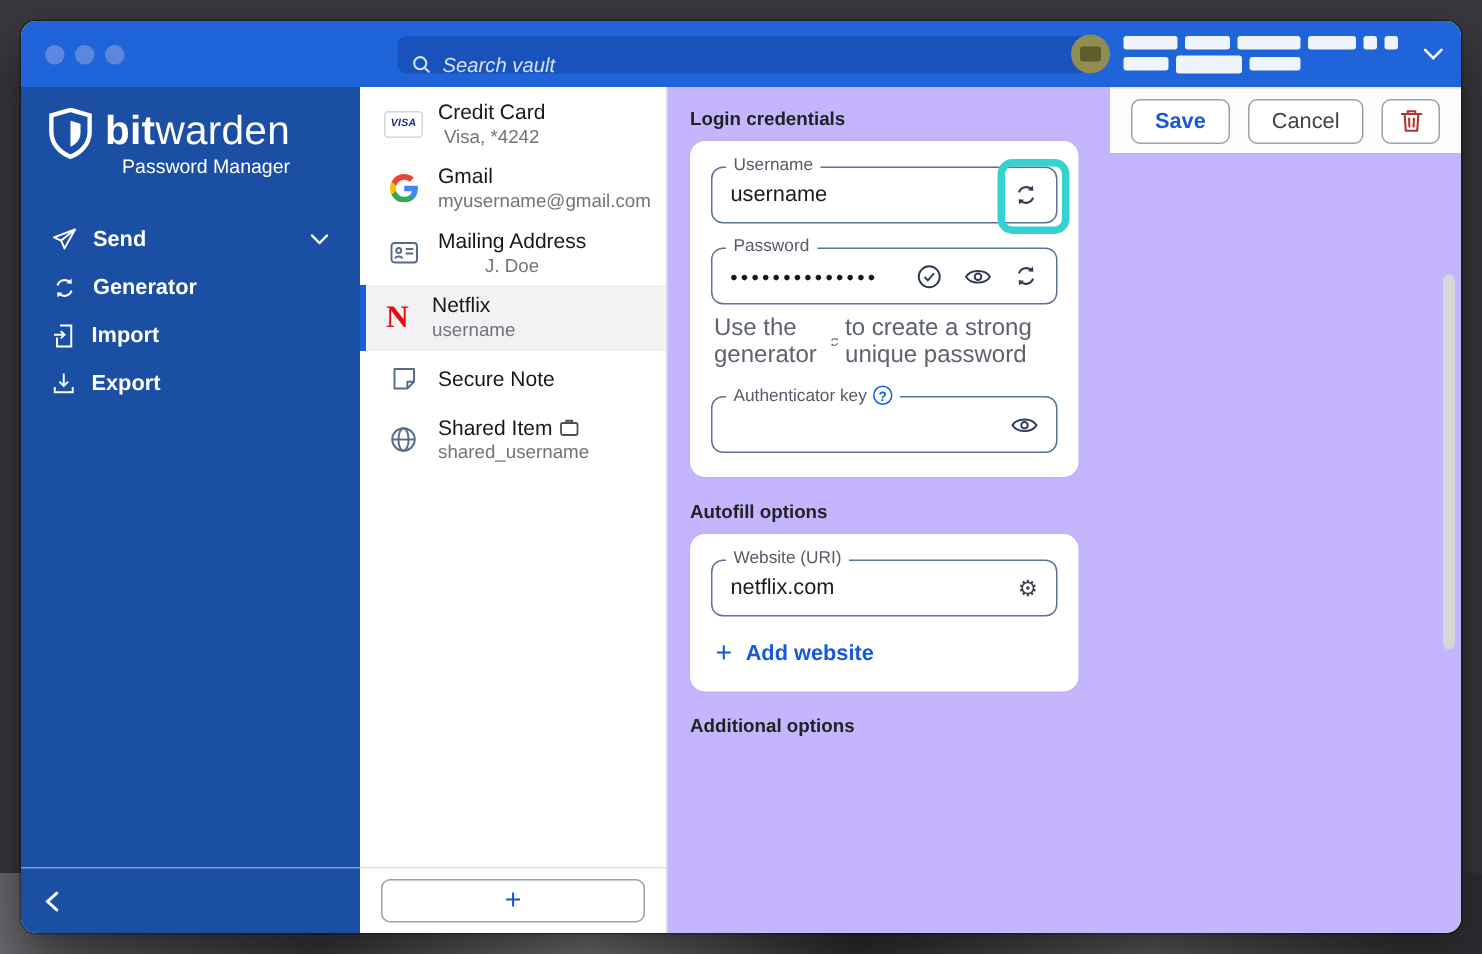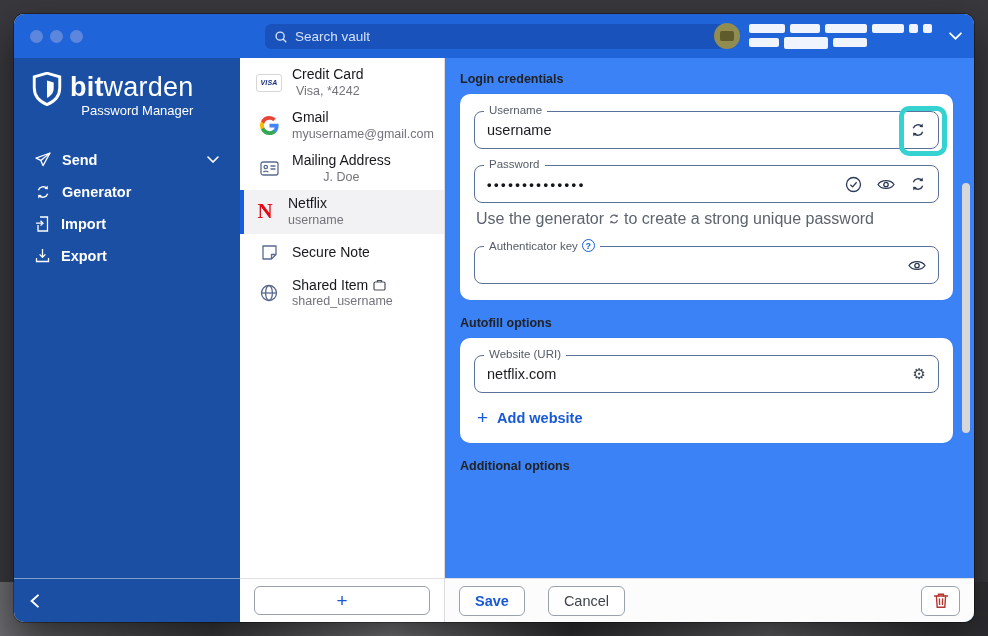--- a/index.html
+++ b/index.html
@@ -14,21 +14,21 @@
   
   .window { position:absolute; left:14px; top:14px; width:960px; height:608px;
     border-radius:10px; overflow:hidden; background:#f4f4f5; z-index:2;
     box-shadow:0 18px 40px rgba(0,0,0,.55), 0 0 0 1px rgba(0,0,0,.35); display:flex; flex-direction:column; }
 
   
   .titlebar { height:44px; flex:0 0 44px; background:#2064d9; display:flex; align-items:center; position:relative; }
   .traffic { display:flex; gap:7px; margin-left:16px; }
   .traffic span { width:13px; height:13px; border-radius:50%; background:#5d86dd; display:block; }
   .searchbox { position:absolute; left:251px; top:10px; width:460px; height:25px; background:#1a52bb;
-    border-radius:6px; display:flex; align-items:center; padding:0 9px; gap:7px; }
+    border-radius:6px; display:flex; padding:12px 9px; gap:7px;font-style:italic; }
   .searchbox svg { flex:0 0 auto; }
   .search-ph { color:#d4e1f8; font-size:13.5px; }
   .account { position:absolute; right:12px; top:0; height:44px; display:flex; align-items:center; gap:9px; }
   .avatar { width:26px; height:26px; border-radius:50%; background:#918c4f; position:relative; flex:0 0 auto; }
   .avatar::after { content:""; position:absolute; left:6px; top:8px; width:14px; height:10px; border-radius:2px;
     background:rgba(45,42,10,.5); }
   .redact { display:flex; flex-direction:column; gap:4px; }
   .redact-row { display:flex; gap:5px; align-items:center; }
   .rb { height:9px; border-radius:2px; background:rgba(255,255,255,.93); display:block; }
   .titlebar-chevron { margin-left:8px; }
@@ -66,21 +66,21 @@
   .row-sub:empty { display:none; }
   .visa-badge { width:26px; height:18px; background:#fff; border:1px solid #d6d6da; border-radius:3px;
     display:flex; align-items:center; justify-content:center; font-size:7px; font-weight:700; font-style:italic;
     color:#1a2f7a; letter-spacing:.2px; }
   .netflix-n { font-size:21px; font-weight:800; color:#e50914; font-family:"Liberation Serif", serif; line-height:1; }
   .list-footer { height:44px; flex:0 0 44px; border-top:1px solid #e0e0e3; display:flex; align-items:center; justify-content:center; background:#fff; }
   .add-item-btn { width:176px; height:29px; background:#fff; border:1px solid #98a0ab; border-radius:6px;
     color:#1759d6; font-size:19px; font-weight:400; display:flex; align-items:center; justify-content:center; cursor:pointer; line-height:1; }
 
   
-  .detail-panel { flex:1; display:flex; flex-direction:column; position:relative; background:#3b82f6; min-width:0; }
+  .detail-panel { flex:1; display:flex; flex-direction:row; position:relative; background:#c4b5fd; min-width:0; }
   .detail-scroll { flex:1; overflow:hidden; padding:14px 21px 0 15px; }
   .section-label { font-size:12.5px; font-weight:700; color:#212226; margin-bottom:8px; }
   .card { background:#fff; border-radius:10px; padding:17px 14px 16px 14px; margin-bottom:16px;
     box-shadow:0 0 0 1px rgba(0,0,0,.02); }
 
   .field { position:relative; border:1px solid #5c7199; border-radius:8px; height:38px;
     display:flex; align-items:center; padding:0 12px; background:#fff; }
   .field-label { position:absolute; top:-8px; left:9px; background:#fff; padding:0 5px; font-size:11.5px;
     color:#555b66; display:flex; align-items:center; gap:4px; white-space:nowrap; }
   .field-value { font-size:14.5px; color:#1a1c22; }
@@ -99,21 +99,21 @@
   .gear-glyph { font-family:"DejaVu Sans", sans-serif; font-size:15px; color:#3f4650; line-height:1; }
 
   .add-website { display:flex; align-items:center; gap:9px; margin-top:15px; color:#1759d6;
     font-size:14.5px; font-weight:700; cursor:pointer; padding-left:3px; }
   .add-website .plus { font-size:19px; font-weight:400; line-height:1; }
 
   .notes-card { margin-bottom:0; border-radius:10px 10px 0 0; padding-bottom:0; }
   .notes-field { height:120px; align-items:flex-start; border-radius:8px; }
 
   .detail-footer { height:44px; flex:0 0 44px; border-top:1px solid #e0e0e3; background:#fcfcfd;
-    display:flex; align-items:center; padding:0 14px; gap:23px; }
+    display:flex; align-items:center; padding:0 14px; gap:12px; }
   .btn { height:30px; padding:0 15px; background:#fff; border:1px solid #99a1ab; border-radius:6px;
     font-size:14.5px; display:flex; align-items:center; cursor:pointer; font-family:inherit; }
   .btn.save { color:#1759d6; font-weight:700; }
   .btn.cancel { color:#3f434a; font-weight:400; }
   .btn.trash { margin-left:auto; width:39px; padding:0; justify-content:center; color:#b23530; }
 
   .scroll-thumb { position:absolute; right:4px; top:125px; width:8px; height:250px; border-radius:4px;
     background:#d7d7d9; }
 </style>
 </head>

